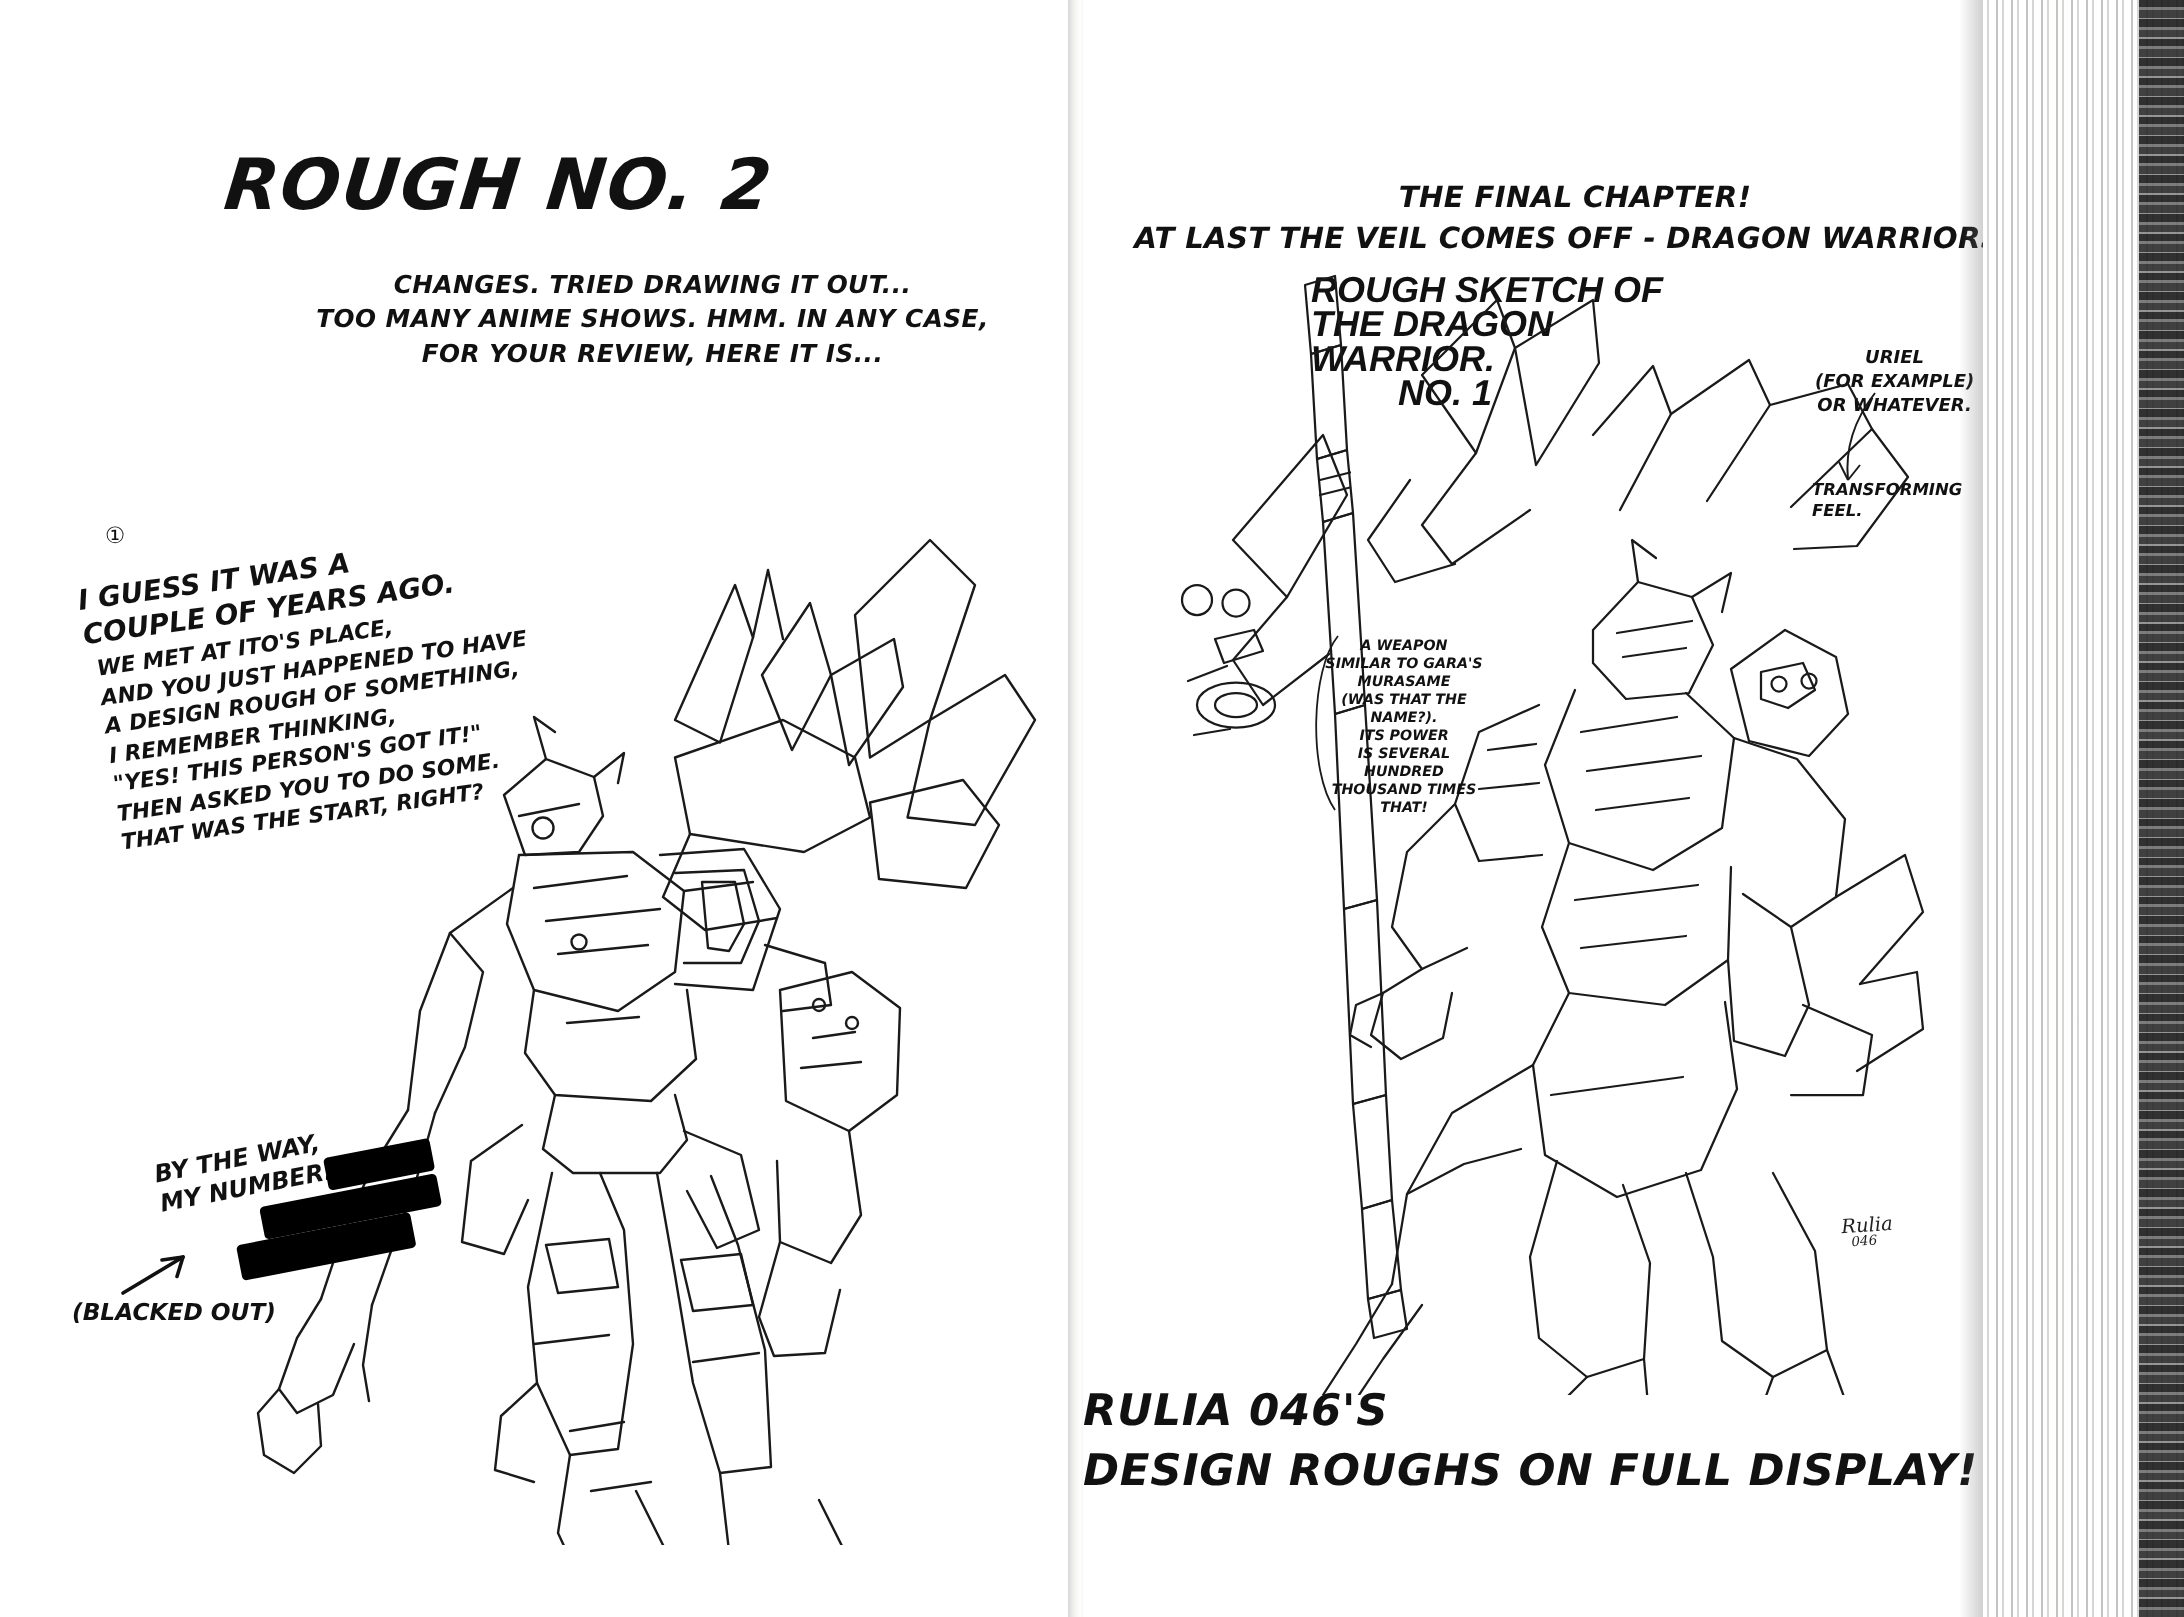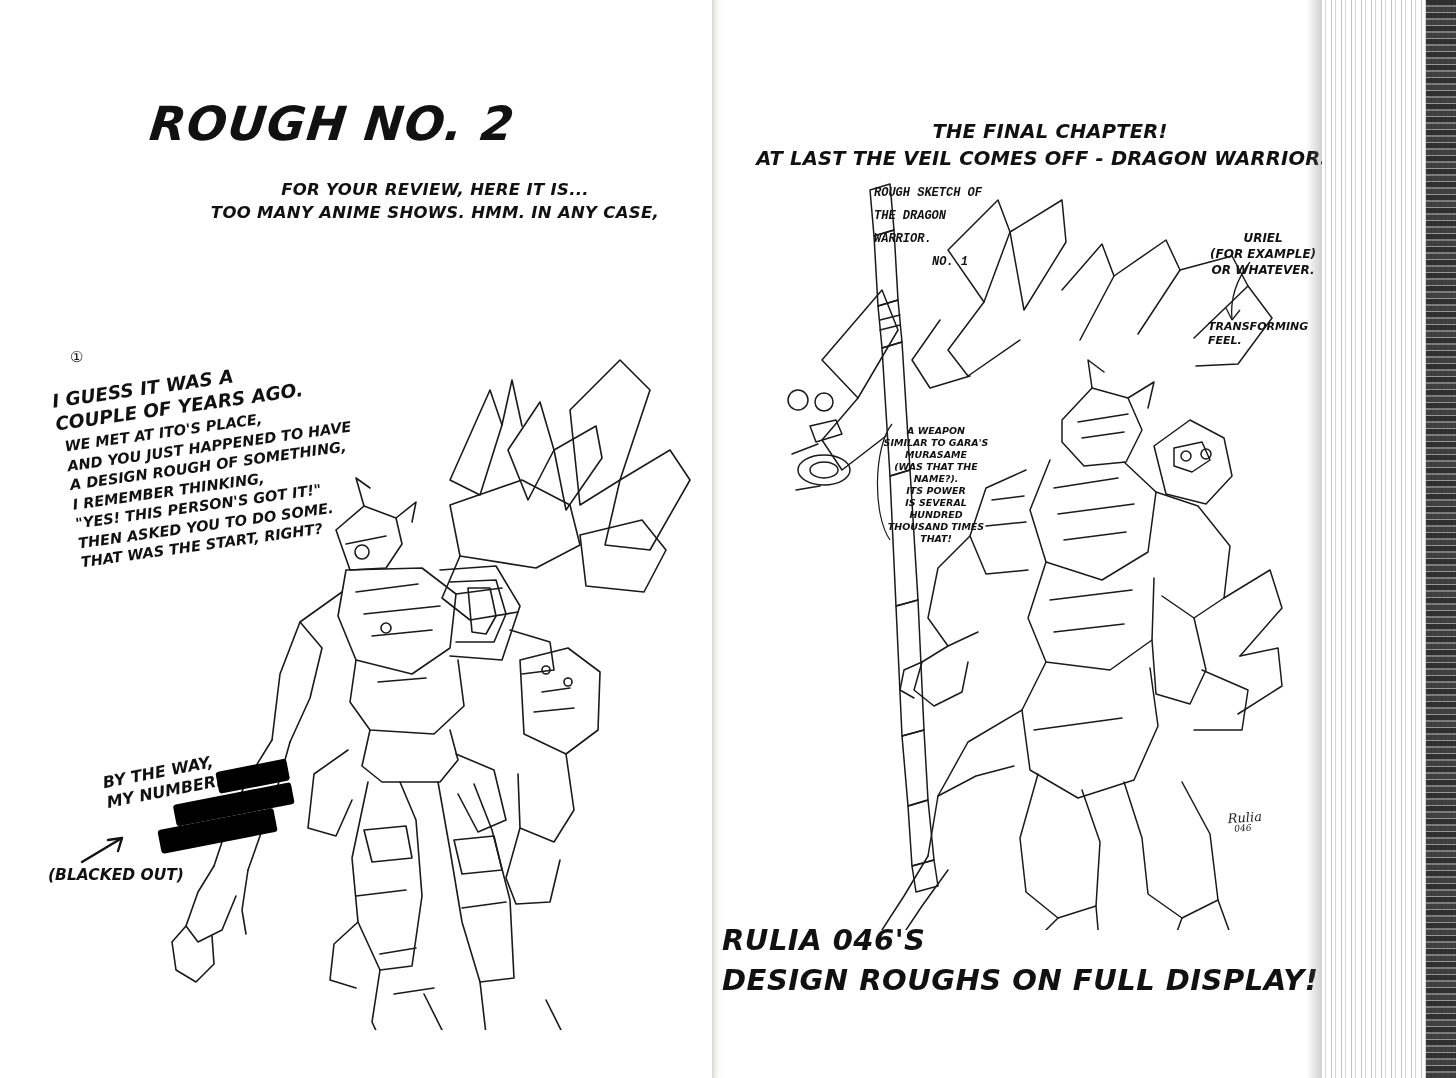--- a/index.html
+++ b/index.html
@@ -209,24 +209,24 @@
     line-height: 27px;
     letter-spacing: .2px;
     margin-left: 24px;
   }
   .final-chapter div { white-space: nowrap; }
 
   .rough-sketch-label {
     position: absolute;
     left: 152px;
     top: 182px;
-    font-family: Liberation Mono, monospace;
-    font-style: italic;
-    font-weight: bold;
-    font-size: 12px;
+    font-family: Liberation Sans, sans-serif;
+    font-style: italic;
+    font-weight: bold;
+    font-size: 24px;
     line-height: 23px;
   }
   .rough-sketch-label .num {
     margin-left: 58px;
   }
 
   .uriel-note {
     position: absolute;
     left: 488px;
     top: 198px;
@@ -300,22 +300,23 @@
 </head>
 <body>
 
 <div id="page">
 
   <div class="page-half" id="left-page">
 
     <div class="title-rough">ROUGH NO. 2</div>
 
     <div class="intro-block">
+      <div>CHANGES. TRIED DRAWING IT OUT...</div>
+      <div>TOO MANY ANIME SHOWS. HMM. IN ANY CASE,</div>
       <div>FOR YOUR REVIEW, HERE IT IS...</div>
-      <div>TOO MANY ANIME SHOWS. HMM. IN ANY CASE,</div>
     </div>
 
     <div class="note-marker">①</div>
 
     <div class="memo">
       <div class="lead">
         <div>I GUESS IT WAS A</div>
         <div>COUPLE OF YEARS AGO.</div>
       </div>
       <div class="body">

